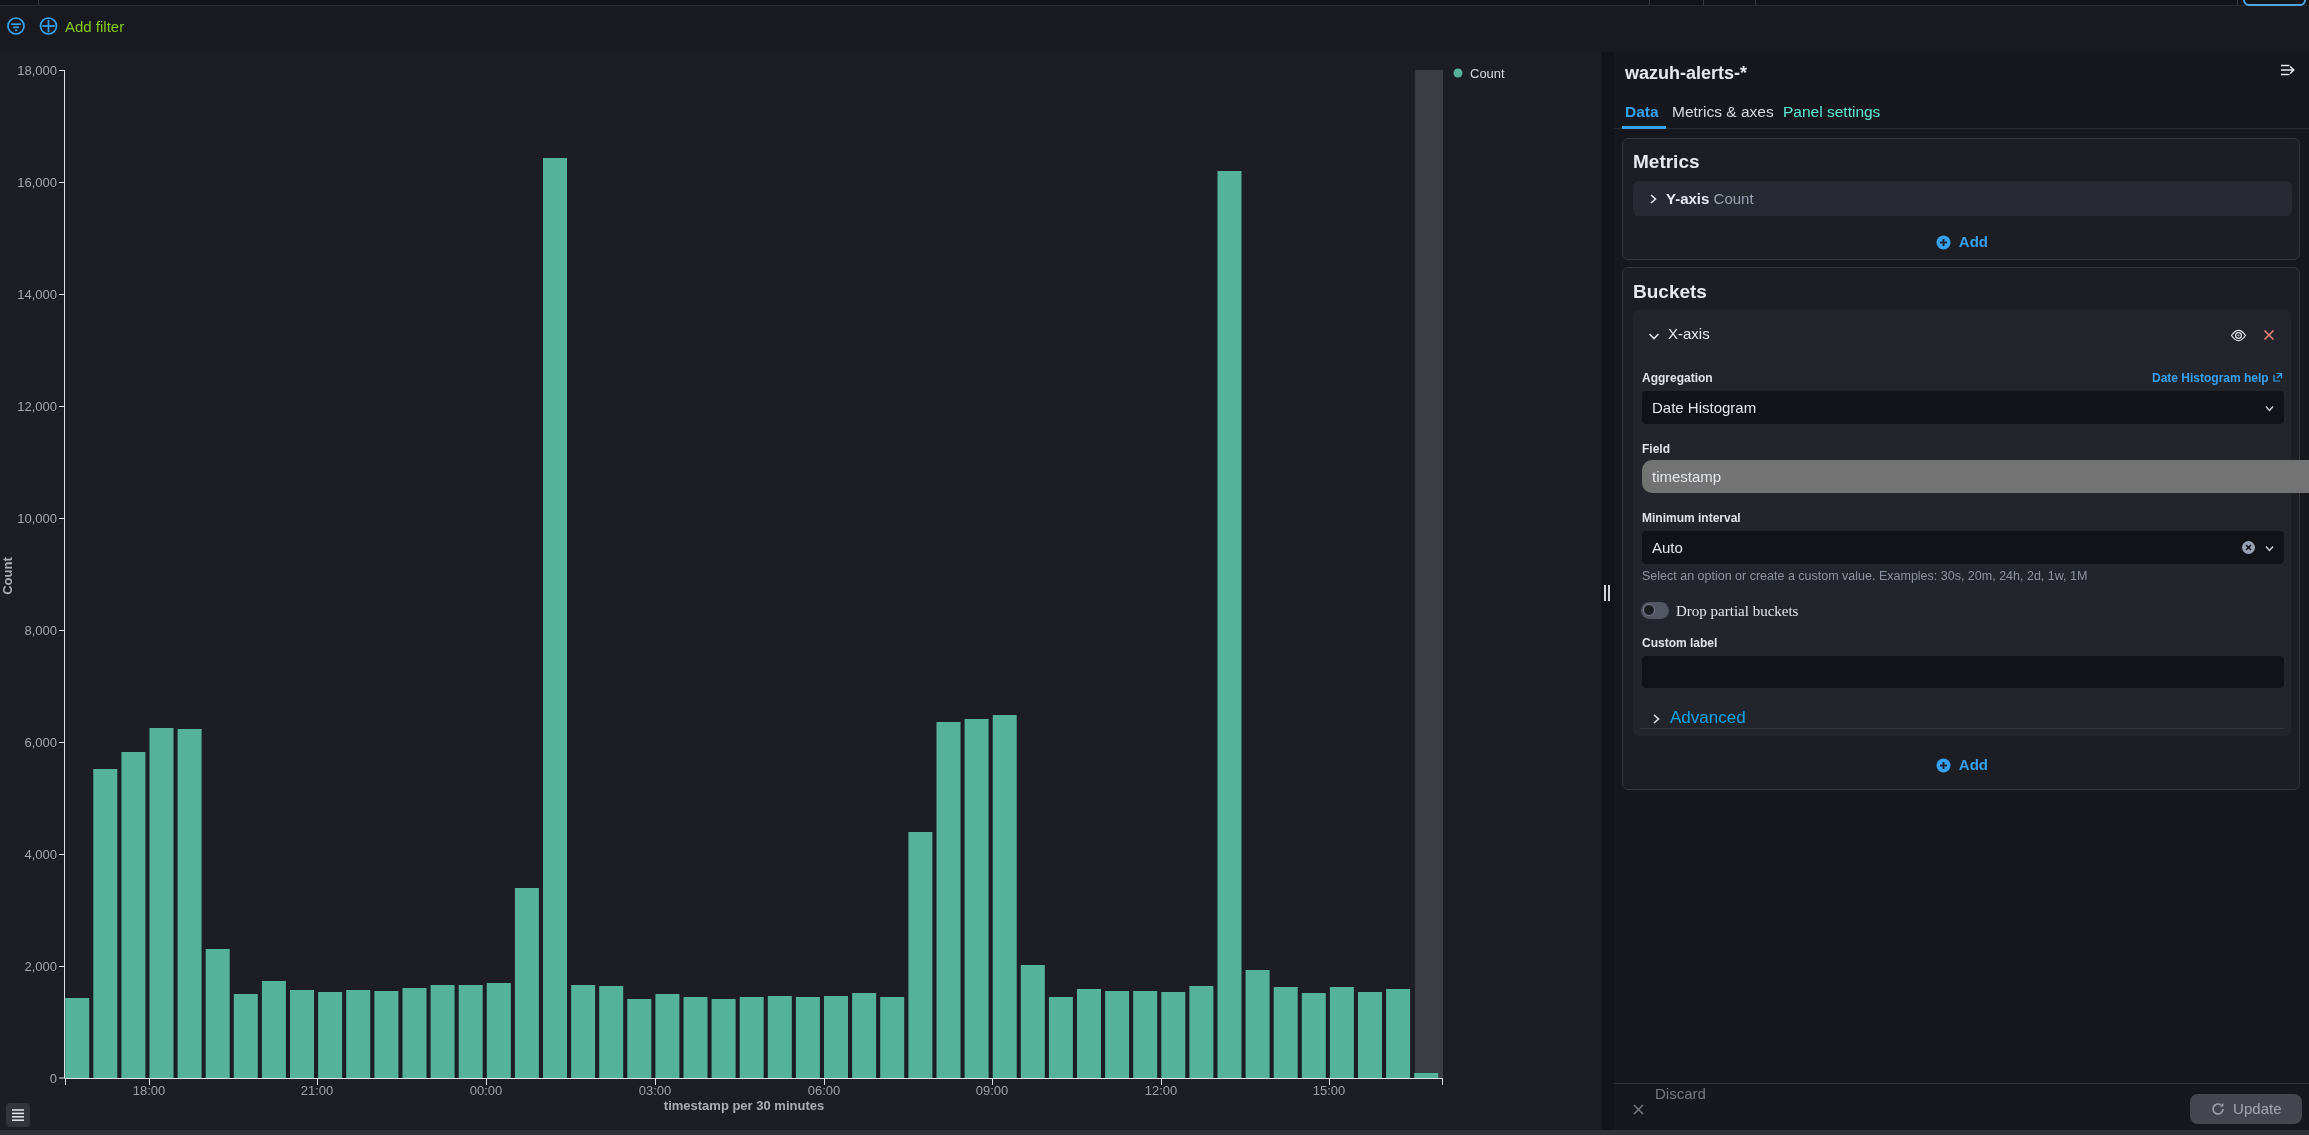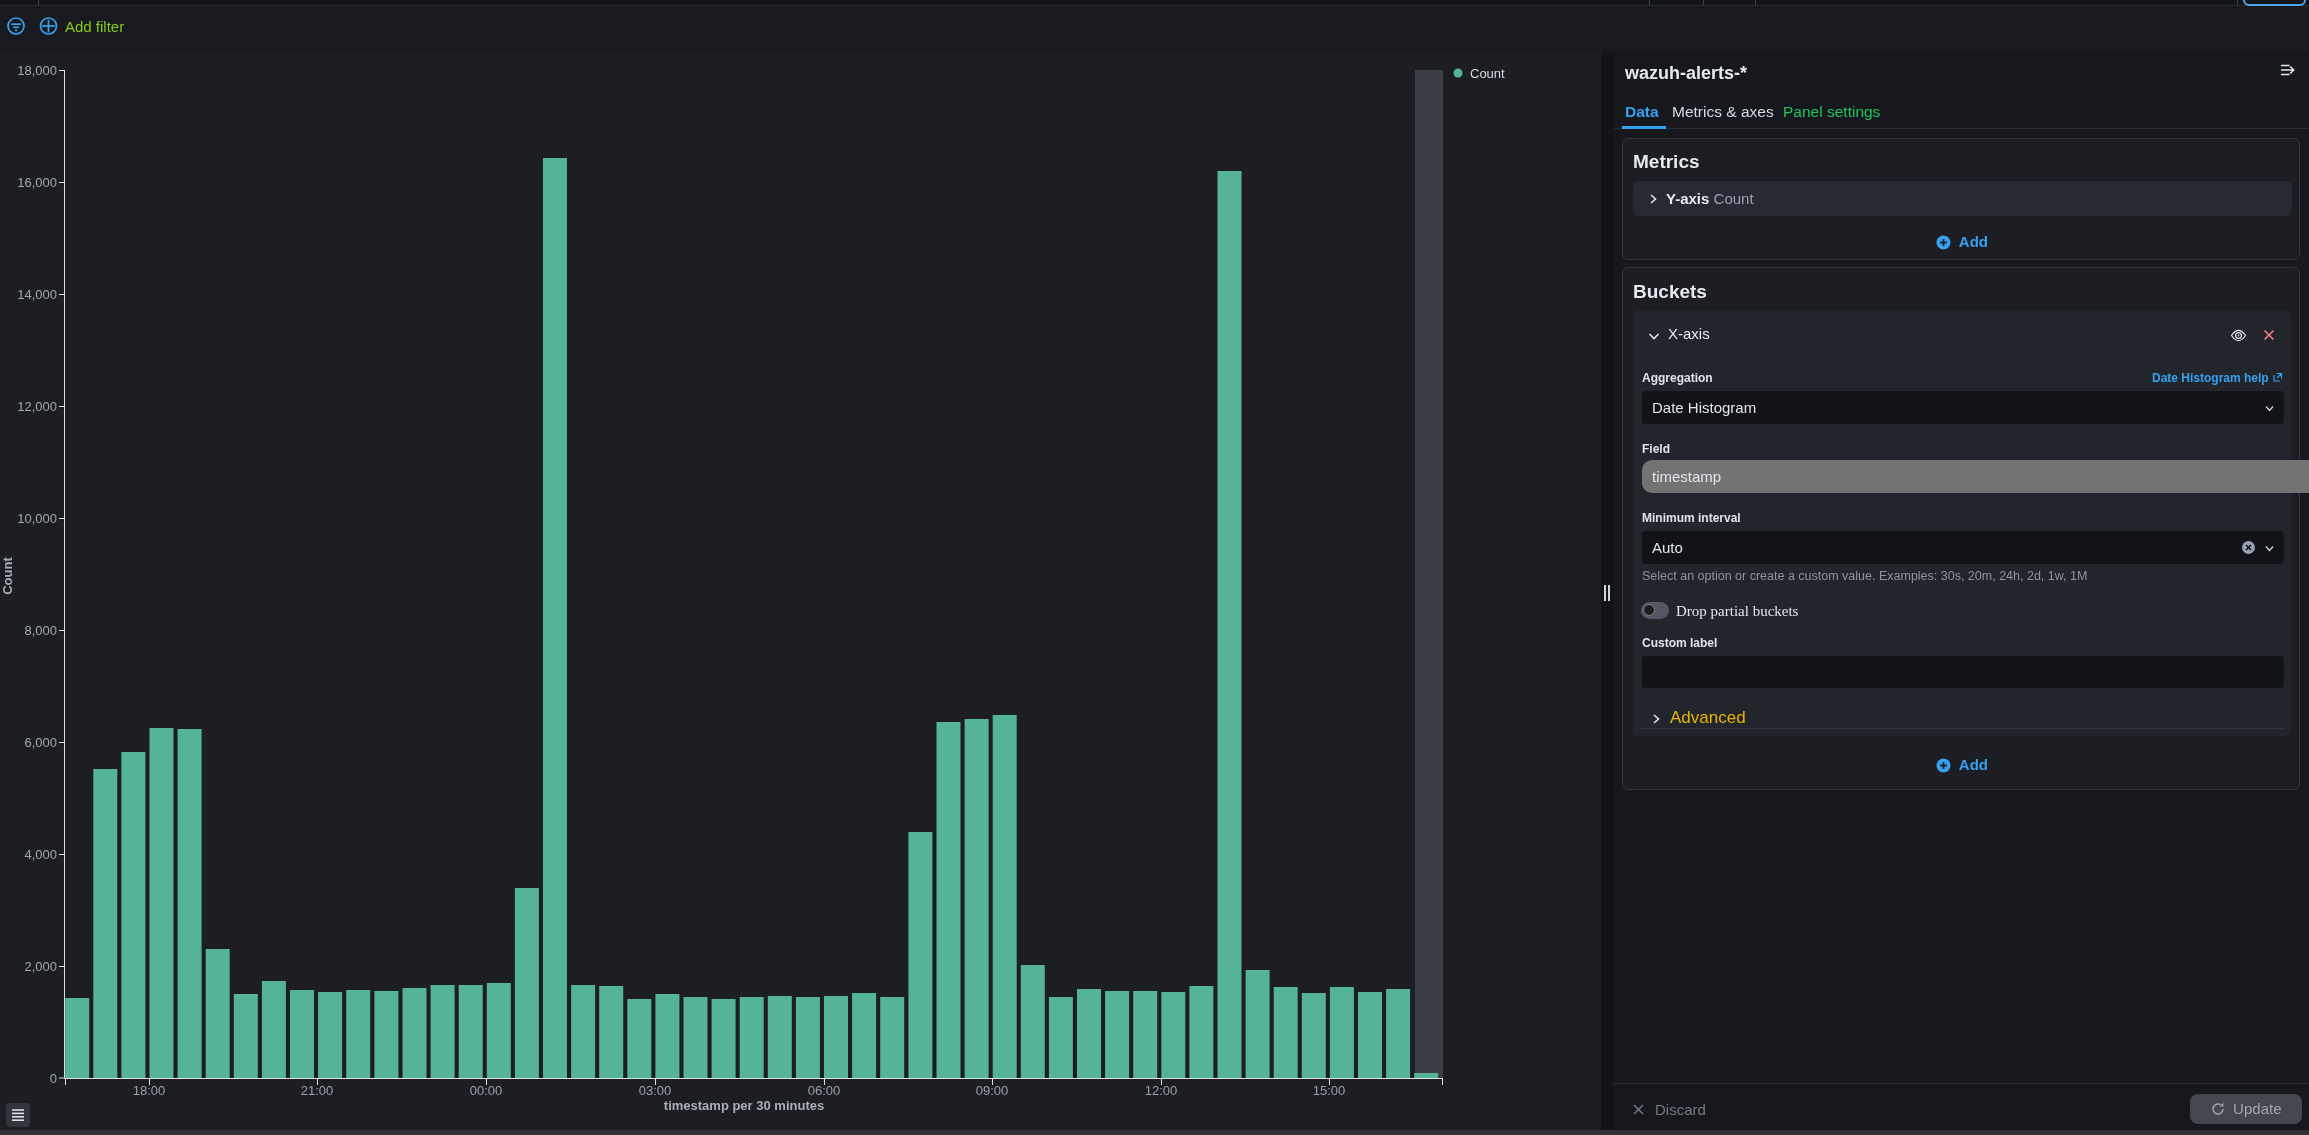--- a/index.html
+++ b/index.html
@@ -172,21 +172,21 @@
         <line x1="1" y1="6" x2="13" y2="6"></line>
         <line x1="1" y1="10.5" x2="9.5" y2="10.5"></line>
         <path d="M10.2 2.5 L13.7 6 L10.2 9.5"></path>
       </g>
     </svg>
 
     <div class="abs" style="left:11px;top:48px;font-size:15.5px;font-weight:bold;color:#36a2ef;">Data</div>
     <div class="abs" style="left:0;top:73px;width:695px;height:1px;background:#2a2c33;"></div>
     <div class="abs" style="left:8px;top:71px;width:44px;height:3px;background:#36a2ef;"></div>
     <div class="abs" style="left:58px;top:48px;font-size:15.5px;color:#d4dae5;">Metrics &amp; axes</div>
-    <div class="abs" style="left:169px;top:48px;font-size:15.5px;color:#22c55e;">Panel settings</div>
+    <div class="abs" style="left:169px;top:48px;font-size:15.5px;color:#5eead4;">Panel settings</div>
 
     <div class="abs" style="left:8px;top:83px;width:678px;height:122px;background:#1d1e24;border:1px solid #33363e;border-radius:6px;padding-left:39px;">
       <div class="abs" style="left:10px;top:12px;font-size:19px;font-weight:bold;color:#e6e9ef;">Metrics</div>
       <div class="abs" style="left:10px;top:42px;width:659px;height:35px;background:#272a33;border-radius:6px;">
         <svg class="abs" style="left:13px;top:11px;" width="14" height="14" viewBox="0 0 14 14">
           <path d="M5 3 L9.5 7 L5 11" stroke="#dfe2e8" stroke-width="1.6" fill="none"></path>
         </svg>
         <div class="abs" style="left:33px;top:9px;font-size:15px;font-weight:bold;color:#e6e9ef;">Y-axis <span style="font-weight:normal;color:#98a2b3;">Count</span></div>
       </div>
       <div class="abs" style="left:0;top:94px;width:678px;height:20px;text-align:center;">
@@ -255,38 +255,38 @@
           <div class="abs" style="left:1.5px;top:1.5px;width:12px;height:12px;background:#1c1d22;border:1px solid #7a808d;border-radius:50%;"></div>
         </div>
         <div class="abs" style="left:43px;top:293px;font-size:15px;color:#e2e6ec;font-family:Liberation Serif, serif;">Drop partial buckets</div>
 
         <div class="abs" style="left:9px;top:326px;font-size:12px;font-weight:bold;color:#dfe3ea;">Custom label</div>
         <div class="abs" style="left:9px;top:346px;width:642px;height:32px;background:#121318;border-radius:4px;"></div>
 
         <svg class="abs" style="left:16px;top:402px;" width="14" height="14" viewBox="0 0 14 14">
           <path d="M5 3 L9.5 7 L5 11" stroke="#dfe2e8" stroke-width="1.6" fill="none"></path>
         </svg>
-        <div class="abs" style="left:37px;top:398px;font-size:17px;color:#eab308;">Advanced</div>
+        <div class="abs" style="left:37px;top:398px;font-size:17px;color:#0ea5e9;">Advanced</div>
         <div class="abs" style="left:7px;top:418px;width:644px;height:1px;background:#31343d;"></div>
       </div>
       <div class="abs" style="left:0;top:488px;width:678px;height:20px;text-align:center;">
         <span style="font-size:15px;font-weight:bold;color:#36a2ef;"><svg width="15" height="15" viewBox="0 0 15 15" style="vertical-align:-3px;">
               <circle cx="7.5" cy="7.5" r="7" fill="#36a2ef"></circle>
               <line x1="4" y1="7.5" x2="11" y2="7.5" stroke="#1d1e24" stroke-width="1.8"></line>
               <line x1="7.5" y1="4" x2="7.5" y2="11" stroke="#1d1e24" stroke-width="1.8"></line>
             </svg>&nbsp; Add</span>
       </div>
     </div>
 
     <div class="abs" style="left:0;top:1028px;width:695px;height:47px;border-top:1px solid #30333b;">
       <svg class="abs" style="left:18px;top:19px;" width="13" height="13" viewBox="0 0 13 13">
         <line x1="2" y1="2" x2="11" y2="11" stroke="#757983" stroke-width="1.5"></line>
         <line x1="11" y1="2" x2="2" y2="11" stroke="#757983" stroke-width="1.5"></line>
       </svg>
-      <div class="abs" style="left:41px;top:17px;font-size:15px;color:#757983;">Discard</div>
+      <div class="abs" style="left:41px;top:1px;font-size:15px;color:#757983;">Discard</div>
       <div class="abs" style="left:576px;top:10px;width:112px;height:30px;background:#44474f;border-radius:8px;text-align:center;">
         <svg width="14" height="14" viewBox="0 0 14 14" style="vertical-align:-2px;margin-top:8px;">
           <path d="M12 7 A5 5 0 1 1 9.6 2.7" stroke="#9da1a9" stroke-width="1.6" fill="none"></path>
           <path d="M12.4 0.8 L12.4 4.6 L8.6 4.6 Z" fill="#9da1a9"></path>
         </svg>
         <span style="font-size:15px;color:#a2a6ad;vertical-align:top;line-height:30px;">&nbsp;Update</span>
       </div>
     </div>
   </div>
 

